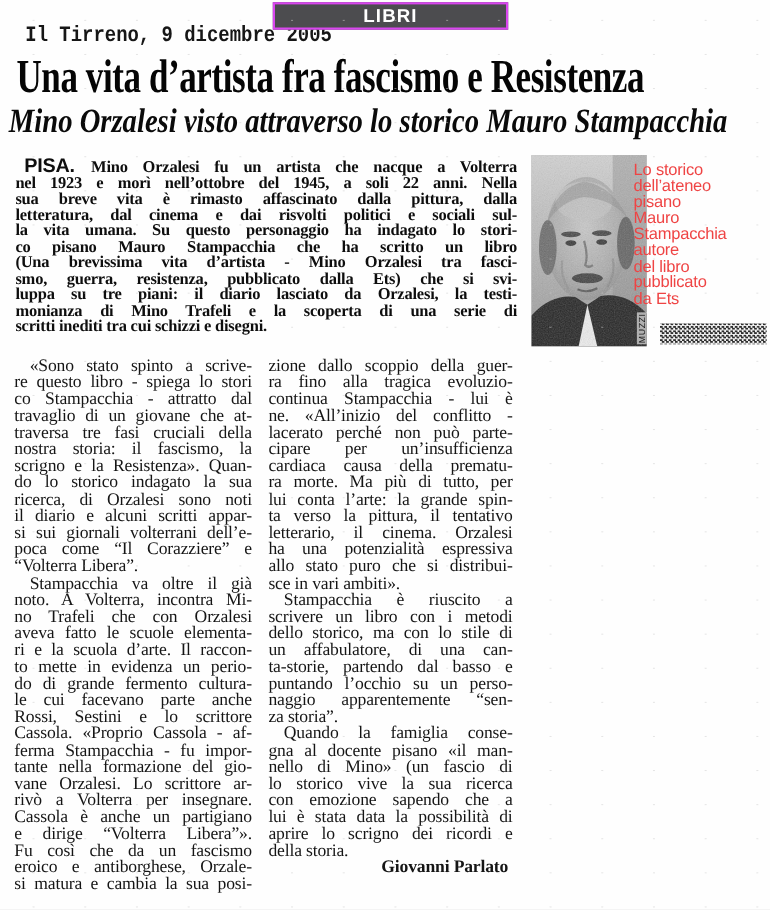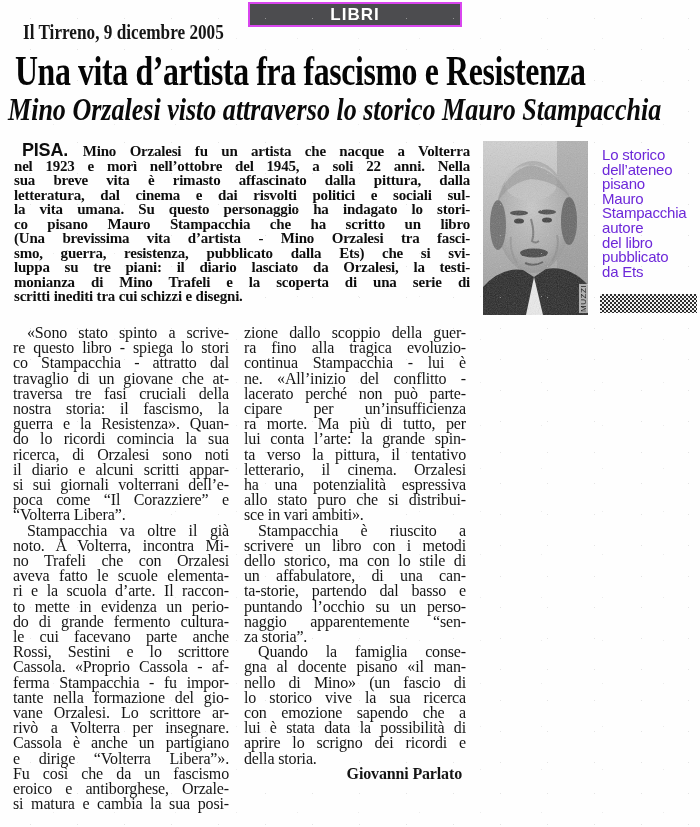--- a/index.html
+++ b/index.html
@@ -15,21 +15,21 @@
       radial-gradient(#cfcfcf 0.6px, transparent 0.8px),
       radial-gradient(#dedede 0.5px, transparent 0.7px);
     background-size:47px 31px, 61px 43px;
     background-position:7px 3px, 23px 17px;
     opacity:.55;
   }
 
   
   .masthead {
     position:absolute; left:23px; top:21px;
-    font-size:20px; font-weight:700; white-space:nowrap;
+    font-size:20px; font-weight:700; white-space:nowrap;font-family:Liberation Mono, monospace;
   }
   .masthead .squeezeM { display:inline-block; transform:scaleX(.86); transform-origin:0 50%; }
   .section-box {
     position:absolute; left:248px; top:2px; width:214px; height:25px;
     background:#4c4c4f; border:2px solid #d946ef; box-sizing:border-box;
     display:flex; align-items:center; justify-content:center;
   }
   .section-box span {
     font-family:"Liberation Sans", sans-serif; color:#ffffff;
     font-size:17px; font-weight:700; letter-spacing:1px;
@@ -73,23 +73,23 @@
     margin:0; padding:0; background:#b9b9b9; overflow:hidden;
   }
   .photo svg { display:block; }
   .credit {
     position:absolute; right:0px; bottom:2px;
     writing-mode:vertical-rl; transform:rotate(180deg);
     font-family:"Liberation Sans", sans-serif; font-size:8px; letter-spacing:.5px;
     color:#1c1c1c; background:rgba(240,240,240,.65); padding:1px 0;
   }
   .caption {
-    position:absolute; left:602px; top:148px; width:96px;
+    position:absolute; left:576px; top:148px; width:96px;
     font-family:"Liberation Sans", sans-serif;
-    font-size:15px; line-height:14.6px; color:#6d28d9; letter-spacing:-.2px;
+    font-size:15px; line-height:14.6px; color:#ef4444; letter-spacing:-.2px;
   }
   .halftone {
     position:absolute; left:600px; top:294px; width:97px; height:19px;
     background:conic-gradient(#2e2e2e 0 25%, #f1f1f1 0 50%, #2e2e2e 0 75%, #f1f1f1 0);
     background-size:4px 4px;
   }
 </style>
 </head>
 <body>
 
@@ -180,22 +180,22 @@
 
   <div class="halftone"></div>
 
   <div class="col" id="col1">
       <div class="ln ind">«Sono stato spinto a scrive-</div>
       <div class="ln">re questo libro - spiega lo stori</div>
       <div class="ln">co Stampacchia - attratto dal</div>
       <div class="ln">travaglio di un giovane che at-</div>
       <div class="ln">traversa tre fasi cruciali della</div>
       <div class="ln">nostra storia: il fascismo, la</div>
-      <div class="ln">guerra e la Resistenza». Quan-</div>
-      <div class="ln">do lo ricordi comincia la sua</div>
+      <div class="ln">scrigno e la Resistenza». Quan-</div>
+      <div class="ln">do lo storico indagato la sua</div>
       <div class="ln">ricerca, di Orzalesi sono noti</div>
       <div class="ln">il diario e alcuni scritti appar-</div>
       <div class="ln">si sui giornali volterrani dell’e-</div>
       <div class="ln">poca come “Il Corazziere” e</div>
       <div class="ln end">“Volterra Libera”.</div>
       <div class="ln ind">Stampacchia va oltre il già</div>
       <div class="ln">noto. A Volterra, incontra Mi-</div>
       <div class="ln">no Trafeli che con Orzalesi</div>
       <div class="ln">aveva fatto le scuole elementa-</div>
       <div class="ln">ri e la scuola d’arte. Il raccon-</div>
@@ -214,20 +214,21 @@
       <div class="ln">eroico e antiborghese, Orzale-</div>
       <div class="ln">si matura e cambia la sua posi-</div>
     </div>
   <div class="col" id="col2">
       <div class="ln">zione dallo scoppio della guer-</div>
       <div class="ln">ra fino alla tragica evoluzio-</div>
       <div class="ln">continua Stampacchia - lui è</div>
       <div class="ln">ne. «All’inizio del conflitto -</div>
       <div class="ln">lacerato perché non può parte-</div>
       <div class="ln">cipare per un’insufficienza</div>
+      <div class="ln">cardiaca causa della prematu-</div>
       <div class="ln">ra morte. Ma più di tutto, per</div>
       <div class="ln">lui conta l’arte: la grande spin-</div>
       <div class="ln">ta verso la pittura, il tentativo</div>
       <div class="ln">letterario, il cinema. Orzalesi</div>
       <div class="ln">ha una potenzialità espressiva</div>
       <div class="ln">allo stato puro che si distribui-</div>
       <div class="ln end">sce in vari ambiti».</div>
       <div class="ln ind">Stampacchia è riuscito a</div>
       <div class="ln">scrivere un libro con i metodi</div>
       <div class="ln">dello storico, ma con lo stile di</div>

